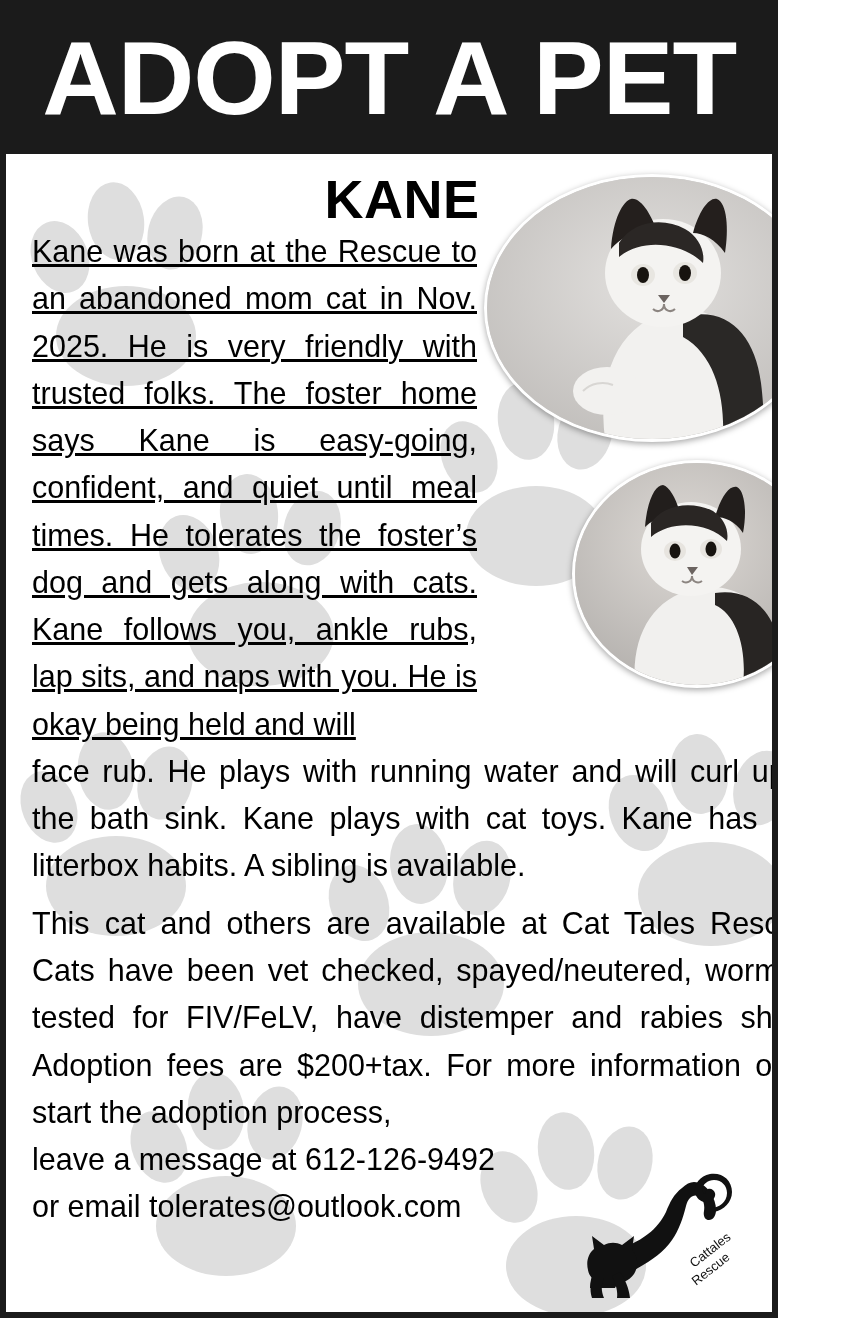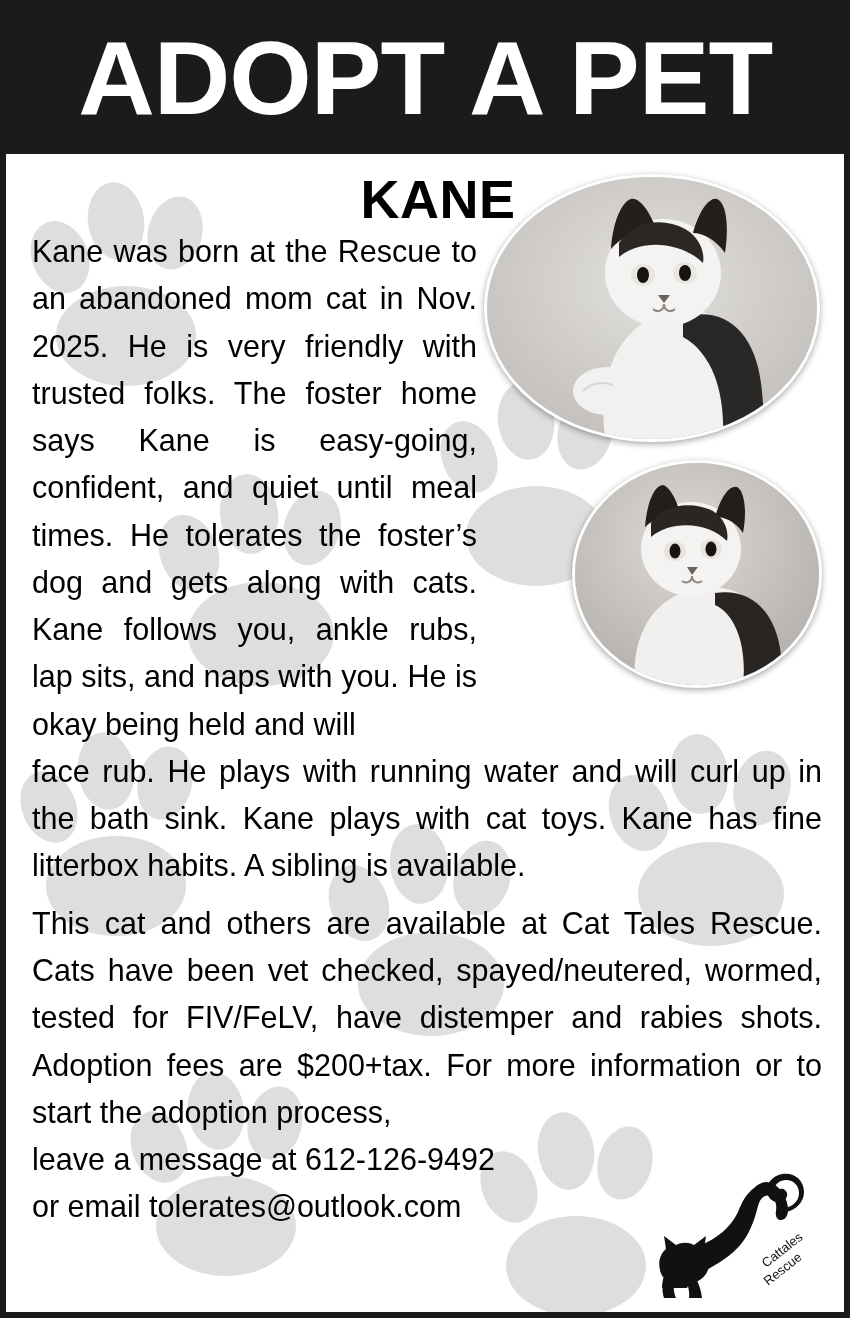--- a/index.html
+++ b/index.html
@@ -8,21 +8,21 @@
     background: #ffffff;
   }
   body {
     width: 850px;
     height: 1318px;
     font-family: "Liberation Sans", sans-serif;
     overflow: hidden;
   }
   .ad {
     position: relative;
-    width: 850px;
+    width: 778px;
     height: 1318px;
     box-sizing: border-box;
     background: #ffffff;
     border: 6px solid #1b1b1b;
     overflow: hidden;
   }
   
   .header {
     position: relative;
     height: 148px;
@@ -110,20 +110,21 @@
     font-size: 30.5px;
     line-height: 1.55;
     text-align: justify;
     margin: 0 0 0 26px;
     position: relative;
     z-index: 2;
   }
   .para.narrow {
     width: 445px;
     margin-bottom: 0;
+    text-decoration: underline;
   }
   .para.wide {
     width: 790px;
   }
   .para.footer-para {
     width: 790px;
     margin-top: 10px;
   }
   .para .lastline { text-align: left; }
   p { margin: 0; }

